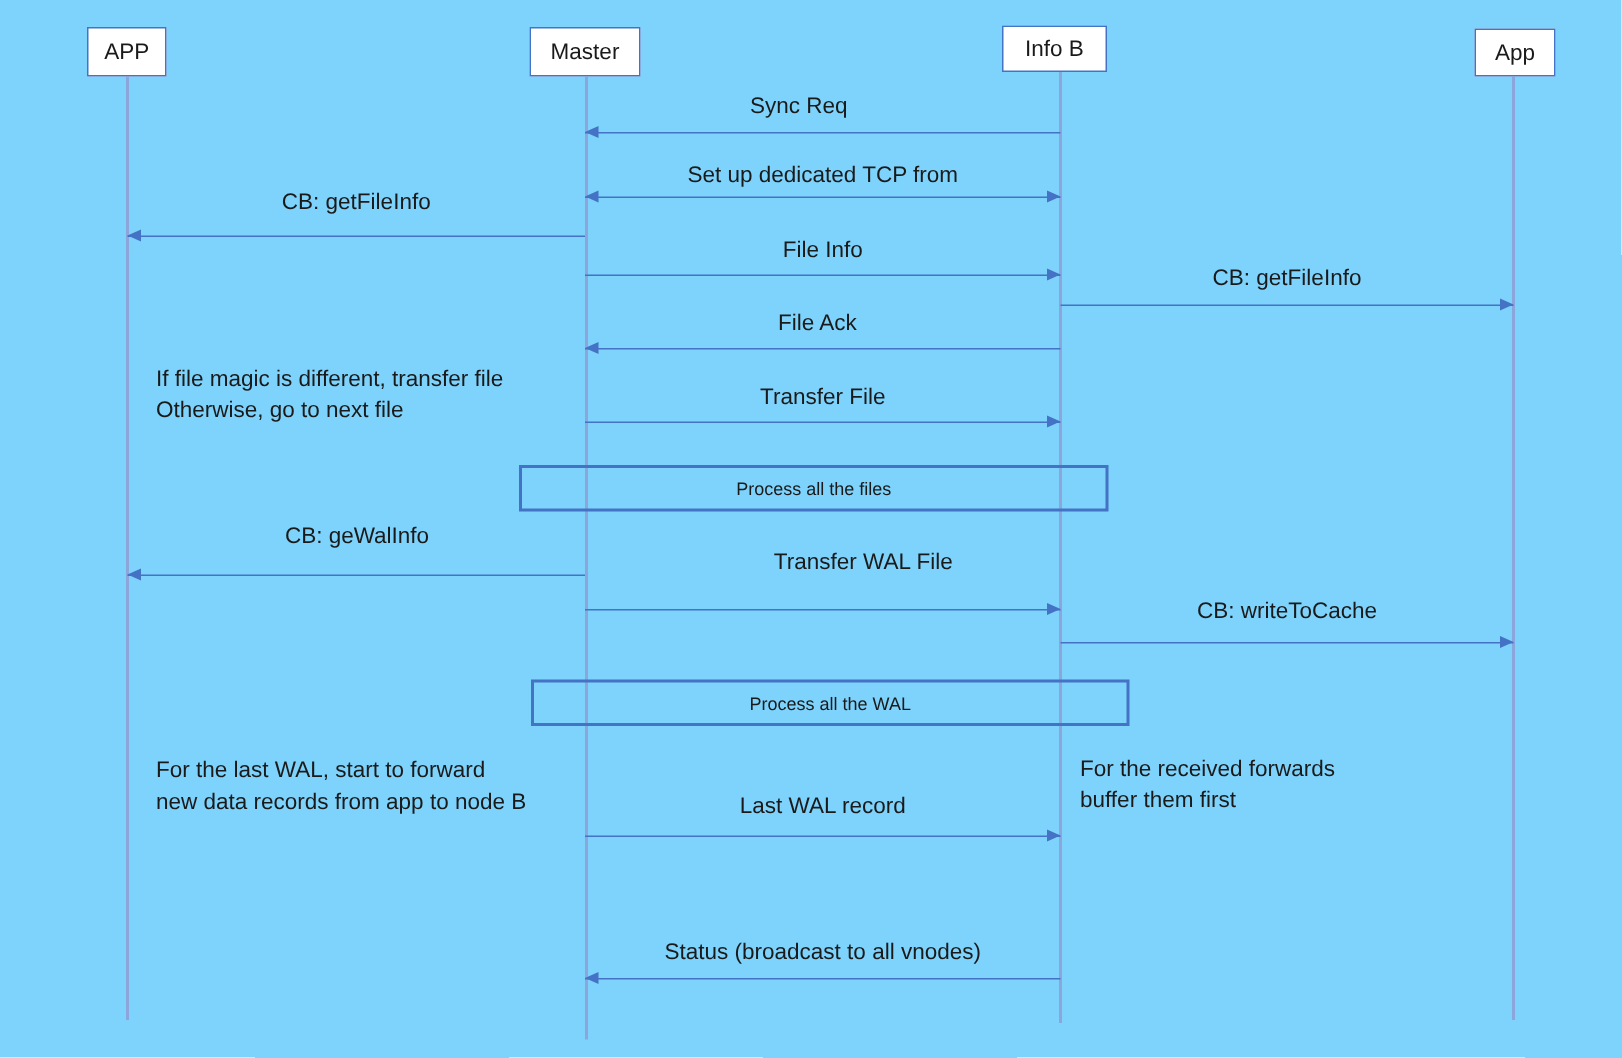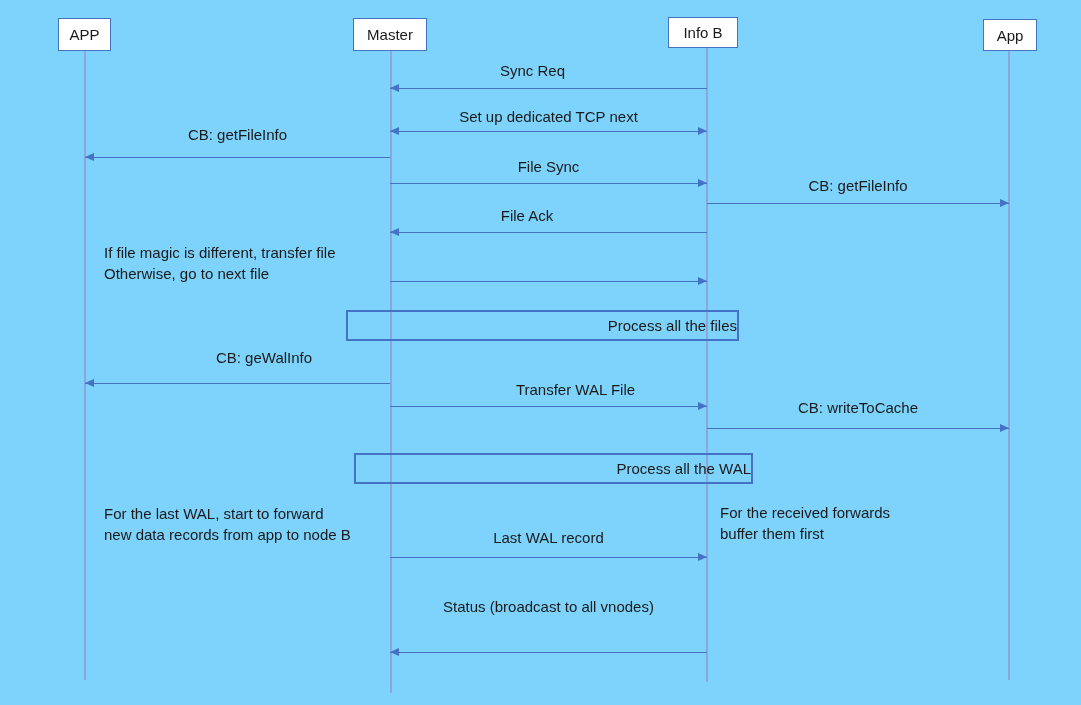--- a/index.html
+++ b/index.html
@@ -54,22 +54,22 @@
     position:absolute;
     text-align:center;
     font-size:15px;
     white-space:nowrap;
     z-index:2;
   }
   .proc-box{
     position:absolute;
     border:2px solid var(--line);
     background:transparent;
-    display:flex;align-items:center;justify-content:flex-end;
-    font-size:15px;
+    display:flex;align-items:center;justify-content:center;
+    font-size:12px;
     box-sizing:border-box;
     z-index:2;
   }
   .annotation{
     position:absolute;
     font-size:15px;
     line-height:21px;
     white-space:pre-line;
     z-index:2;
   }
@@ -96,70 +96,71 @@
   <div class="actor" style="left:983px;top:19px;width:54px;height:32px">
       <span>App</span>
     </div>
 
   <div class="msg-label" style="left:374px;top:62px;width:317px">Sync Req</div>
   <div class="arrow" style="left:390px;top:84px;width:317px">
     <div class="shaft"></div>
     <div class="head head-left"></div>
   </div>
 
-  <div class="msg-label" style="left:390px;top:108px;width:317px">Set up dedicated TCP next</div>
+  <div class="msg-label" style="left:390px;top:108px;width:317px">Set up dedicated TCP from</div>
   <div class="arrow" style="left:390px;top:127px;width:317px">
     <div class="shaft"></div>
     <div class="head head-left"></div>
     <div class="head head-right"></div>
   </div>
 
   <div class="msg-label" style="left:85px;top:126px;width:305px">CB: getFileInfo</div>
   <div class="arrow" style="left:85px;top:153px;width:305px">
     <div class="shaft"></div>
     <div class="head head-left"></div>
   </div>
 
-  <div class="msg-label" style="left:390px;top:158px;width:317px">File Sync</div>
+  <div class="msg-label" style="left:390px;top:158px;width:317px">File Info</div>
   <div class="arrow" style="left:390px;top:179px;width:317px">
     <div class="shaft"></div>
     <div class="head head-right"></div>
   </div>
 
   <div class="msg-label" style="left:707px;top:177px;width:302px">CB: getFileInfo</div>
   <div class="arrow" style="left:707px;top:199px;width:302px">
     <div class="shaft"></div>
     <div class="head head-right"></div>
   </div>
 
-  <div class="msg-label" style="left:390px;top:207px;width:274px">File Ack</div>
+  <div class="msg-label" style="left:408px;top:207px;width:274px">File Ack</div>
   <div class="arrow" style="left:390px;top:228px;width:317px">
     <div class="shaft"></div>
     <div class="head head-left"></div>
   </div>
 
   <div class="annotation" style="left:104px;top:242px;width:290px">If file magic is different, transfer file
 Otherwise, go to next file</div>
 
+  <div class="msg-label" style="left:390px;top:256px;width:317px">Transfer File</div>
   <div class="arrow" style="left:390px;top:277px;width:317px">
     <div class="shaft"></div>
     <div class="head head-right"></div>
   </div>
 
   <div class="proc-box" style="left:346px;top:310px;width:393px;height:31px">
     <span>Process all the files</span>
   </div>
 
-  <div class="msg-label" style="left:97px;top:349px;width:334px">CB: geWalInfo</div>
+  <div class="msg-label" style="left:71px;top:349px;width:334px">CB: geWalInfo</div>
   <div class="arrow" style="left:85px;top:379px;width:305px">
     <div class="shaft"></div>
     <div class="head head-left"></div>
   </div>
 
-  <div class="msg-label" style="left:390px;top:381px;width:371px">Transfer WAL File</div>
+  <div class="msg-label" style="left:390px;top:366px;width:371px">Transfer WAL File</div>
   <div class="arrow" style="left:390px;top:402px;width:317px">
     <div class="shaft"></div>
     <div class="head head-right"></div>
   </div>
 
   <div class="msg-label" style="left:707px;top:399px;width:302px">CB: writeToCache</div>
   <div class="arrow" style="left:707px;top:424px;width:302px">
     <div class="shaft"></div>
     <div class="head head-right"></div>
   </div>
@@ -174,19 +175,19 @@
   <div class="annotation" style="left:104px;top:503px;width:300px">For the last WAL, start to forward
 new data records from app to node B</div>
 
   <div class="msg-label" style="left:390px;top:529px;width:317px">Last WAL record</div>
   <div class="arrow" style="left:390px;top:553px;width:317px">
     <div class="shaft"></div>
     <div class="head head-right"></div>
   </div>
 
 
-  <div class="msg-label" style="left:390px;top:598px;width:317px">Status (broadcast to all vnodes)</div>
+  <div class="msg-label" style="left:390px;top:626px;width:317px">Status (broadcast to all vnodes)</div>
   <div class="arrow" style="left:390px;top:648px;width:317px">
     <div class="shaft"></div>
     <div class="head head-left"></div>
   </div>
 
 </div>
 
 </body></html>

